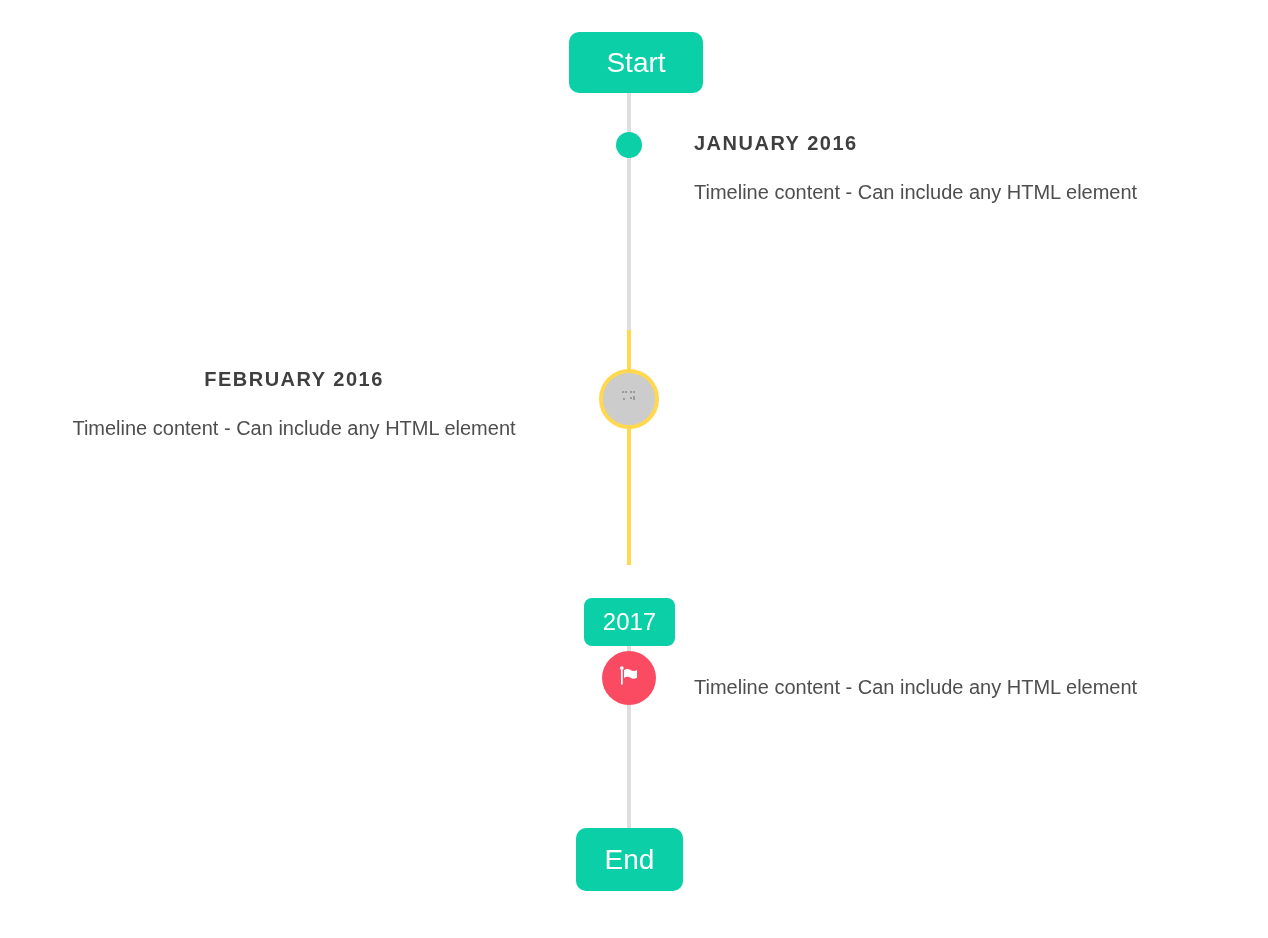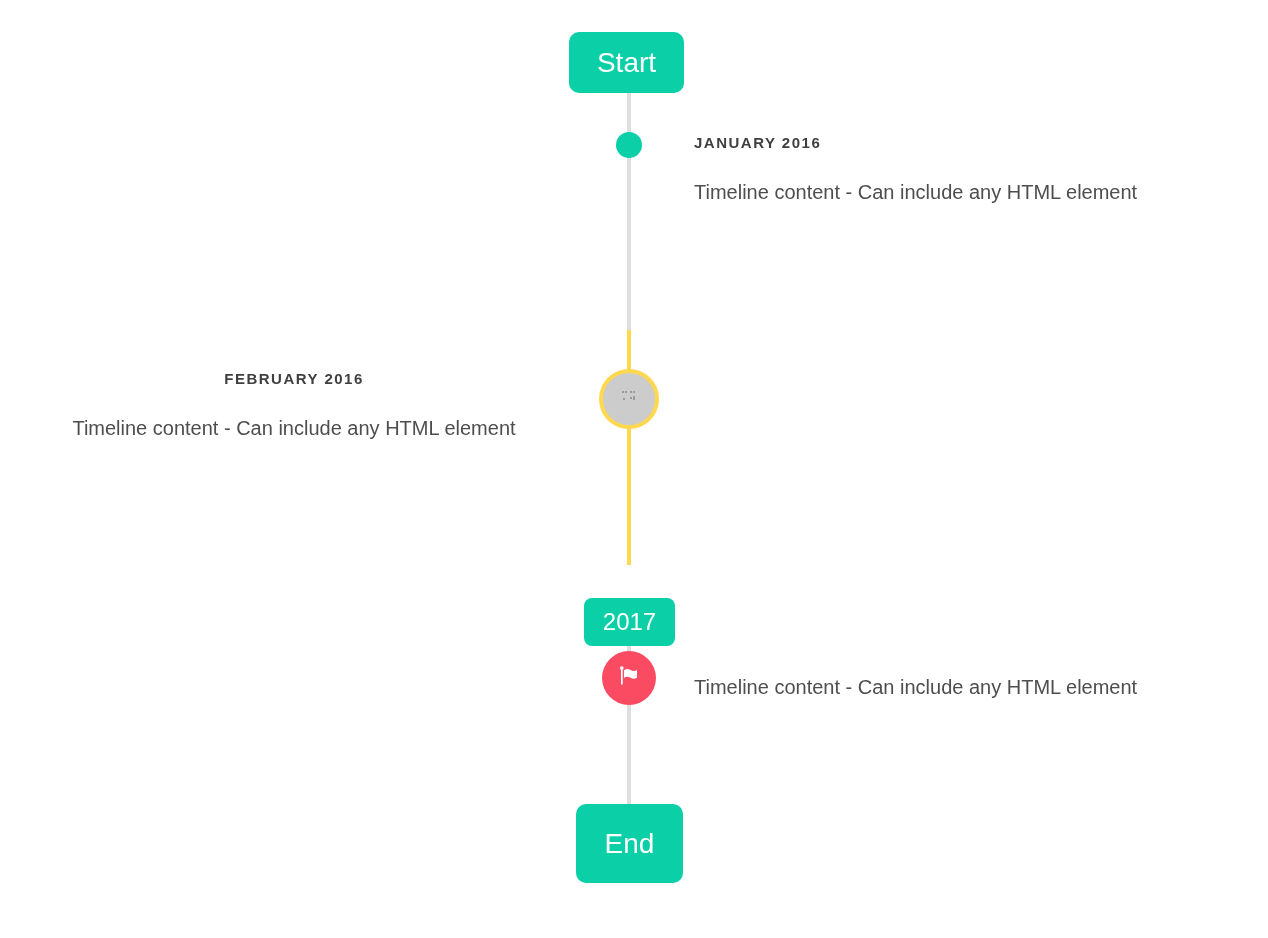--- a/index.html
+++ b/index.html
@@ -33,22 +33,22 @@
     position:absolute;
     display:flex;align-items:center;justify-content:center;
     background:var(--teal);
     color:var(--button-text);
     font-size:28px;
     border:none;
     border-radius:10px;
     cursor:pointer;
     font-family:"Liberation Sans", sans-serif;
   }
-  .btn-start{left:569px;top:32px;width:115px;height:61px;}
-  .btn-end{left:576px;top:804px;width:107px;height:79px;}
+  .btn-start{left:569px;top:32px;width:134px;height:61px;}
+  .btn-end{left:576px;top:828px;width:107px;height:63px;}
   
   .year-badge{
     position:absolute;
     left:584px;top:565px;width:91px;height:48px;
     display:flex;align-items:center;justify-content:center;
     background:var(--teal);
     color:var(--button-text);
     font-size:24px;
     border-radius:8px;
     cursor:pointer;
@@ -70,21 +70,21 @@
     background:var(--circle-gray);
     border:4px solid var(--yellow);
   }
   .circle-mar{
     left:602px;top:651px;width:54px;height:54px;
     background:var(--red);
   }
   
   .entry{position:absolute;width:540px;}
   .entry-title{
-    font-size:15px;
+    font-size:20px;
     font-weight:700;
     letter-spacing:1.5px;
     color:var(--title-color);
     line-height:24px;
   }
   .entry-body{
     margin-top:13px;
     font-size:20px;
     line-height:48px;
     color:var(--body-color);

